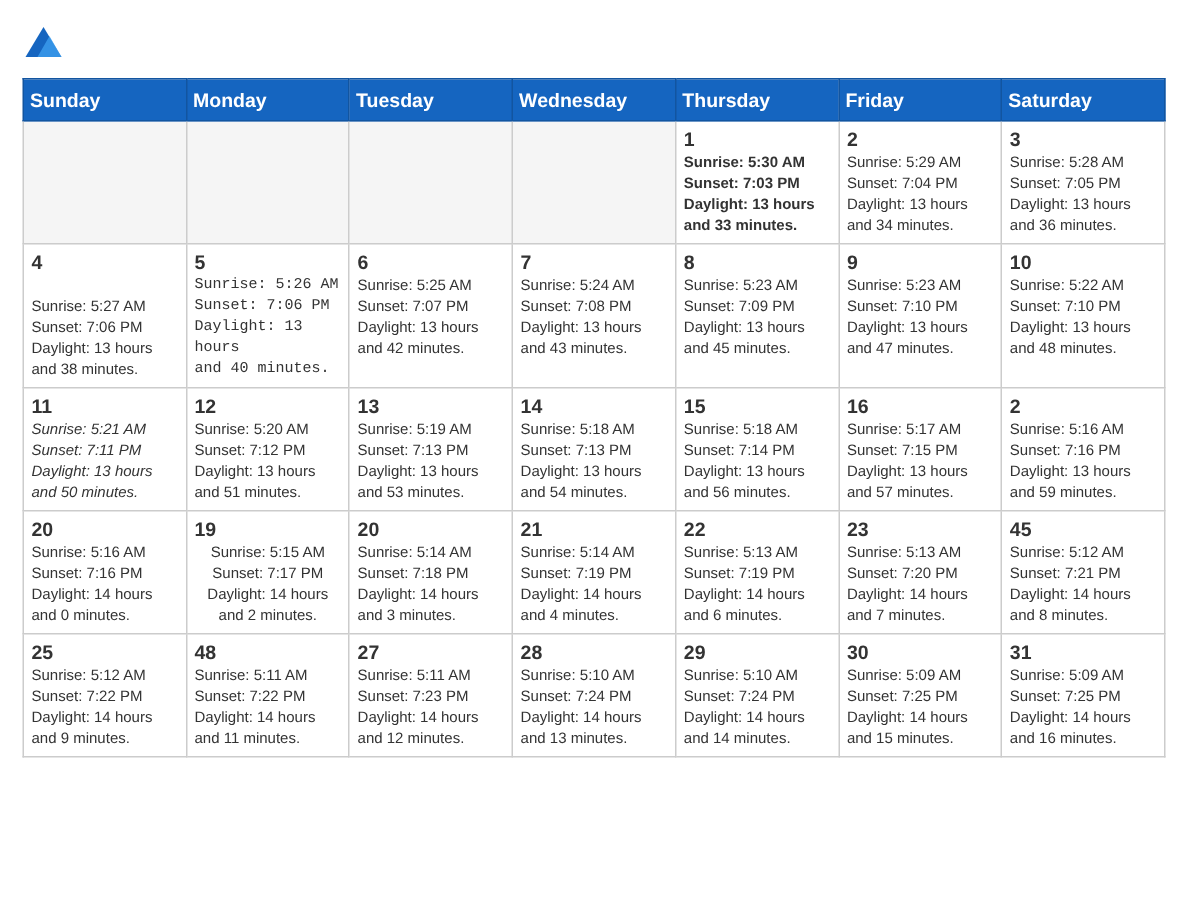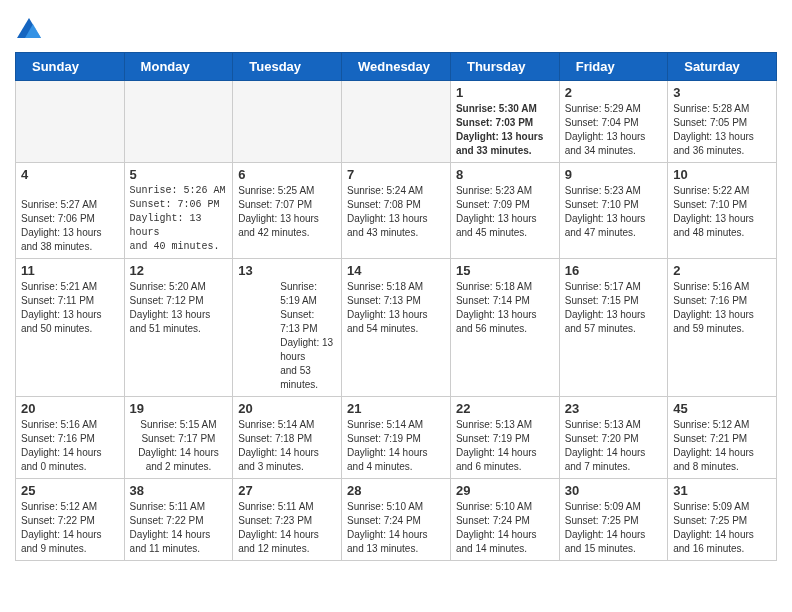--- a/index.html
+++ b/index.html
@@ -57,21 +57,21 @@
     .calendar {
       width: 100%;
       border-collapse: collapse;
       border: 1px solid #bbb;
     }
     .calendar th {
       background-color: #1565c0;
       color: #fff;
       font-size: 13px;
       font-weight: bold;
-      padding: 6px 16px;
+      padding: 6px 4px;
       text-align: left;
       border: 1px solid #1255a0;
     }
     .calendar td {
       vertical-align: top;
       border: 1px solid #ccc;
       padding: 4px 5px;
       width: 109px;
       min-height: 85px;
       font-size: 10.5px;
@@ -200,35 +200,35 @@
           <div class="day-num">10</div>
           <div class="day-info" style="white-space: pre-line;">Sunrise: 5:22 AM
 Sunset: 7:10 PM
 Daylight: 13 hours
 and 48 minutes.</div>
         </td>
       </tr>
       <tr>
         <td>
           <div class="day-num">11</div>
-          <div class="day-info" style="white-space: pre-line;">Sunrise: 5:21 AM
+          <div class="day-info" style="white-space: pre-line; font-style: italic;">Sunrise: 5:21 AM
 Sunset: 7:11 PM
 Daylight: 13 hours
 and 50 minutes.</div>
         </td>
         <td>
           <div class="day-num">12</div>
           <div class="day-info" style="white-space: pre-line;">Sunrise: 5:20 AM
 Sunset: 7:12 PM
 Daylight: 13 hours
 and 51 minutes.</div>
         </td>
         <td>
           <div class="day-num">13</div>
-          <div class="day-info" style="white-space: pre-line; margin-left: 42px;">Sunrise: 5:19 AM
+          <div class="day-info" style="white-space: pre-line;">Sunrise: 5:19 AM
 Sunset: 7:13 PM
 Daylight: 13 hours
 and 53 minutes.</div>
         </td>
         <td>
           <div class="day-num">14</div>
           <div class="day-info" style="white-space: pre-line;">Sunrise: 5:18 AM
 Sunset: 7:13 PM
 Daylight: 13 hours
 and 54 minutes.</div>
@@ -308,21 +308,21 @@
       </tr>
       <tr>
         <td>
           <div class="day-num">25</div>
           <div class="day-info" style="white-space: pre-line;">Sunrise: 5:12 AM
 Sunset: 7:22 PM
 Daylight: 14 hours
 and 9 minutes.</div>
         </td>
         <td>
-          <div class="day-num">38</div>
+          <div class="day-num">48</div>
           <div class="day-info" style="white-space: pre-line;">Sunrise: 5:11 AM
 Sunset: 7:22 PM
 Daylight: 14 hours
 and 11 minutes.</div>
         </td>
         <td>
           <div class="day-num">27</div>
           <div class="day-info" style="white-space: pre-line;">Sunrise: 5:11 AM
 Sunset: 7:23 PM
 Daylight: 14 hours

